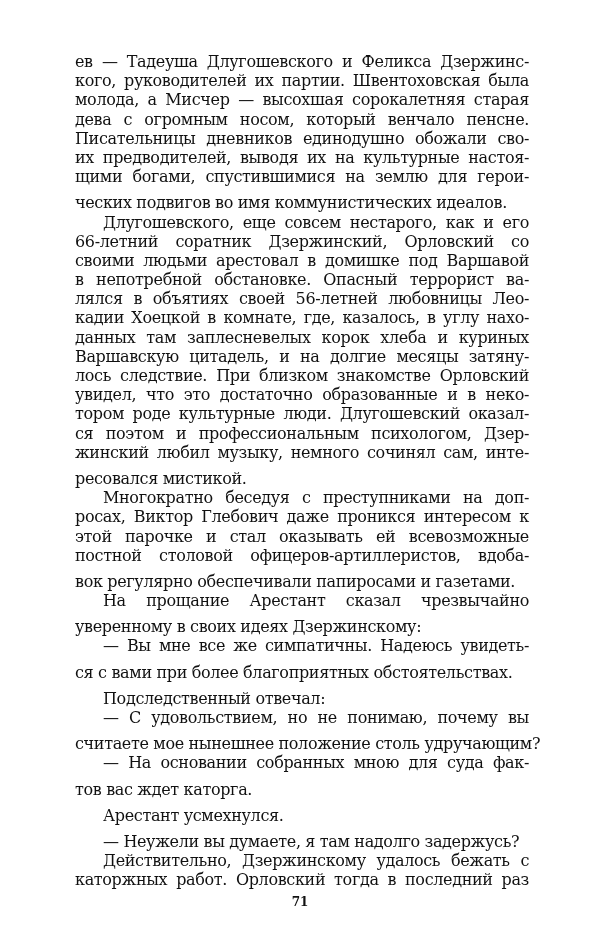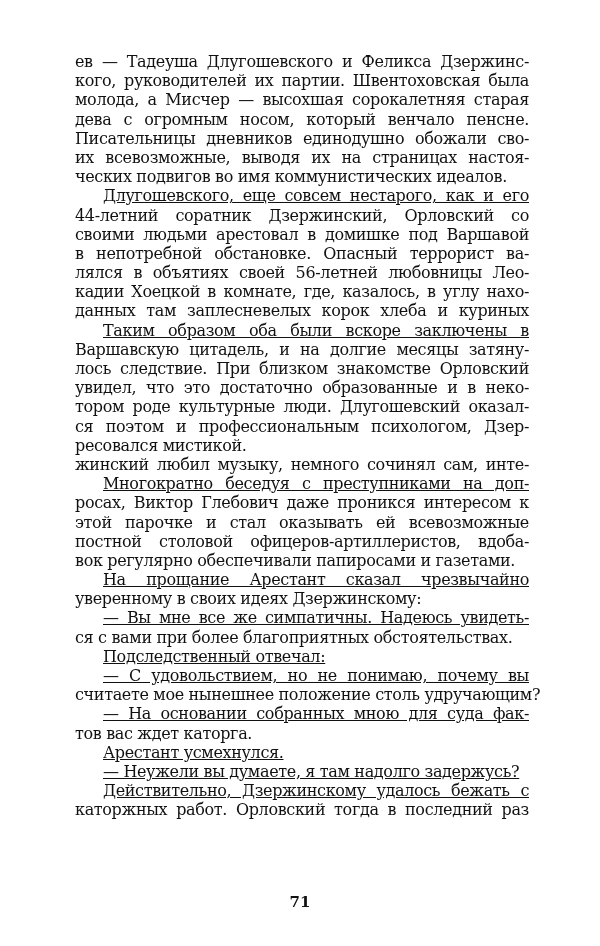--- a/index.html
+++ b/index.html
@@ -10,53 +10,53 @@
   }
   .page-body {
     position: absolute; left: 75px; top: 52px; width: 454px;
   }
   .line {
     display: block; height: 19.2px; line-height: 19.2px;
     font-size: 16px; white-space: nowrap;
     text-align: justify; text-align-last: justify;
     letter-spacing: -0.35px;
   }
-  .line.indent { padding-left: 28px; text-decoration: underline; }
-  .line.last { text-align-last: left; }
+  .line.indent { padding-left: 28px; }
+  .line.last { text-align-last: left; margin-top: 7px; }
   .page-number {
     position: absolute; left: 0; width: 600px; top: 893px; text-align: center;
-    font-size: 15px; font-weight: bold; line-height: 18px;
+    font-size: 12px; font-weight: bold; line-height: 18px;
   }
 </style>
 </head>
 <body>
 
 <div class="page-body" id="page-body">
     <span class="line">ев — Тадеуша Длугошевского и Феликса Дзержинс-</span>
     <span class="line">кого, руководителей их партии. Швентоховская была</span>
     <span class="line">молода, а Мисчер — высохшая сорокалетняя старая</span>
     <span class="line">дева с огромным носом, который венчало пенсне.</span>
     <span class="line">Писательницы дневников единодушно обожали сво-</span>
-    <span class="line">их всевозможные, выводя их на страницах настоя-</span>
+    <span class="line">их предводителей, выводя их на культурные настоя-</span>
+    <span class="line">щими богами, спустившимися на землю для герои-</span>
     <span class="line last">ческих подвигов во имя коммунистических идеалов.</span>
     <span class="line indent">Длугошевского, еще совсем нестарого, как и его</span>
-    <span class="line">44-летний соратник Дзержинский, Орловский со</span>
+    <span class="line">66-летний соратник Дзержинский, Орловский со</span>
     <span class="line">своими людьми арестовал в домишке под Варшавой</span>
     <span class="line">в непотребной обстановке. Опасный террорист ва-</span>
     <span class="line">лялся в объятиях своей 56-летней любовницы Лео-</span>
     <span class="line">кадии Хоецкой в комнате, где, казалось, в углу нахо-</span>
     <span class="line">данных там заплесневелых корок хлеба и куриных</span>
-    <span class="line indent">Таким образом оба были вскоре заключены в</span>
     <span class="line">Варшавскую цитадель, и на долгие месяцы затяну-</span>
     <span class="line">лось следствие. При близком знакомстве Орловский</span>
     <span class="line">увидел, что это достаточно образованные и в неко-</span>
     <span class="line">тором роде культурные люди. Длугошевский оказал-</span>
     <span class="line">ся поэтом и профессиональным психологом, Дзер-</span>
+    <span class="line">жинский любил музыку, немного сочинял сам, инте-</span>
     <span class="line last">ресовался мистикой.</span>
-    <span class="line">жинский любил музыку, немного сочинял сам, инте-</span>
     <span class="line indent">Многократно беседуя с преступниками на доп-</span>
     <span class="line">росах, Виктор Глебович даже проникся интересом к</span>
     <span class="line">этой парочке и стал оказывать ей всевозможные</span>
     <span class="line">постной столовой офицеров-артиллеристов, вдоба-</span>
     <span class="line last">вок регулярно обеспечивали папиросами и газетами.</span>
     <span class="line indent">На прощание Арестант сказал чрезвычайно</span>
     <span class="line last">уверенному в своих идеях Дзержинскому:</span>
     <span class="line indent">— Вы мне все же симпатичны. Надеюсь увидеть-</span>
     <span class="line last">ся с вами при более благоприятных обстоятельствах.</span>
     <span class="line indent last">Подследственный отвечал:</span>

